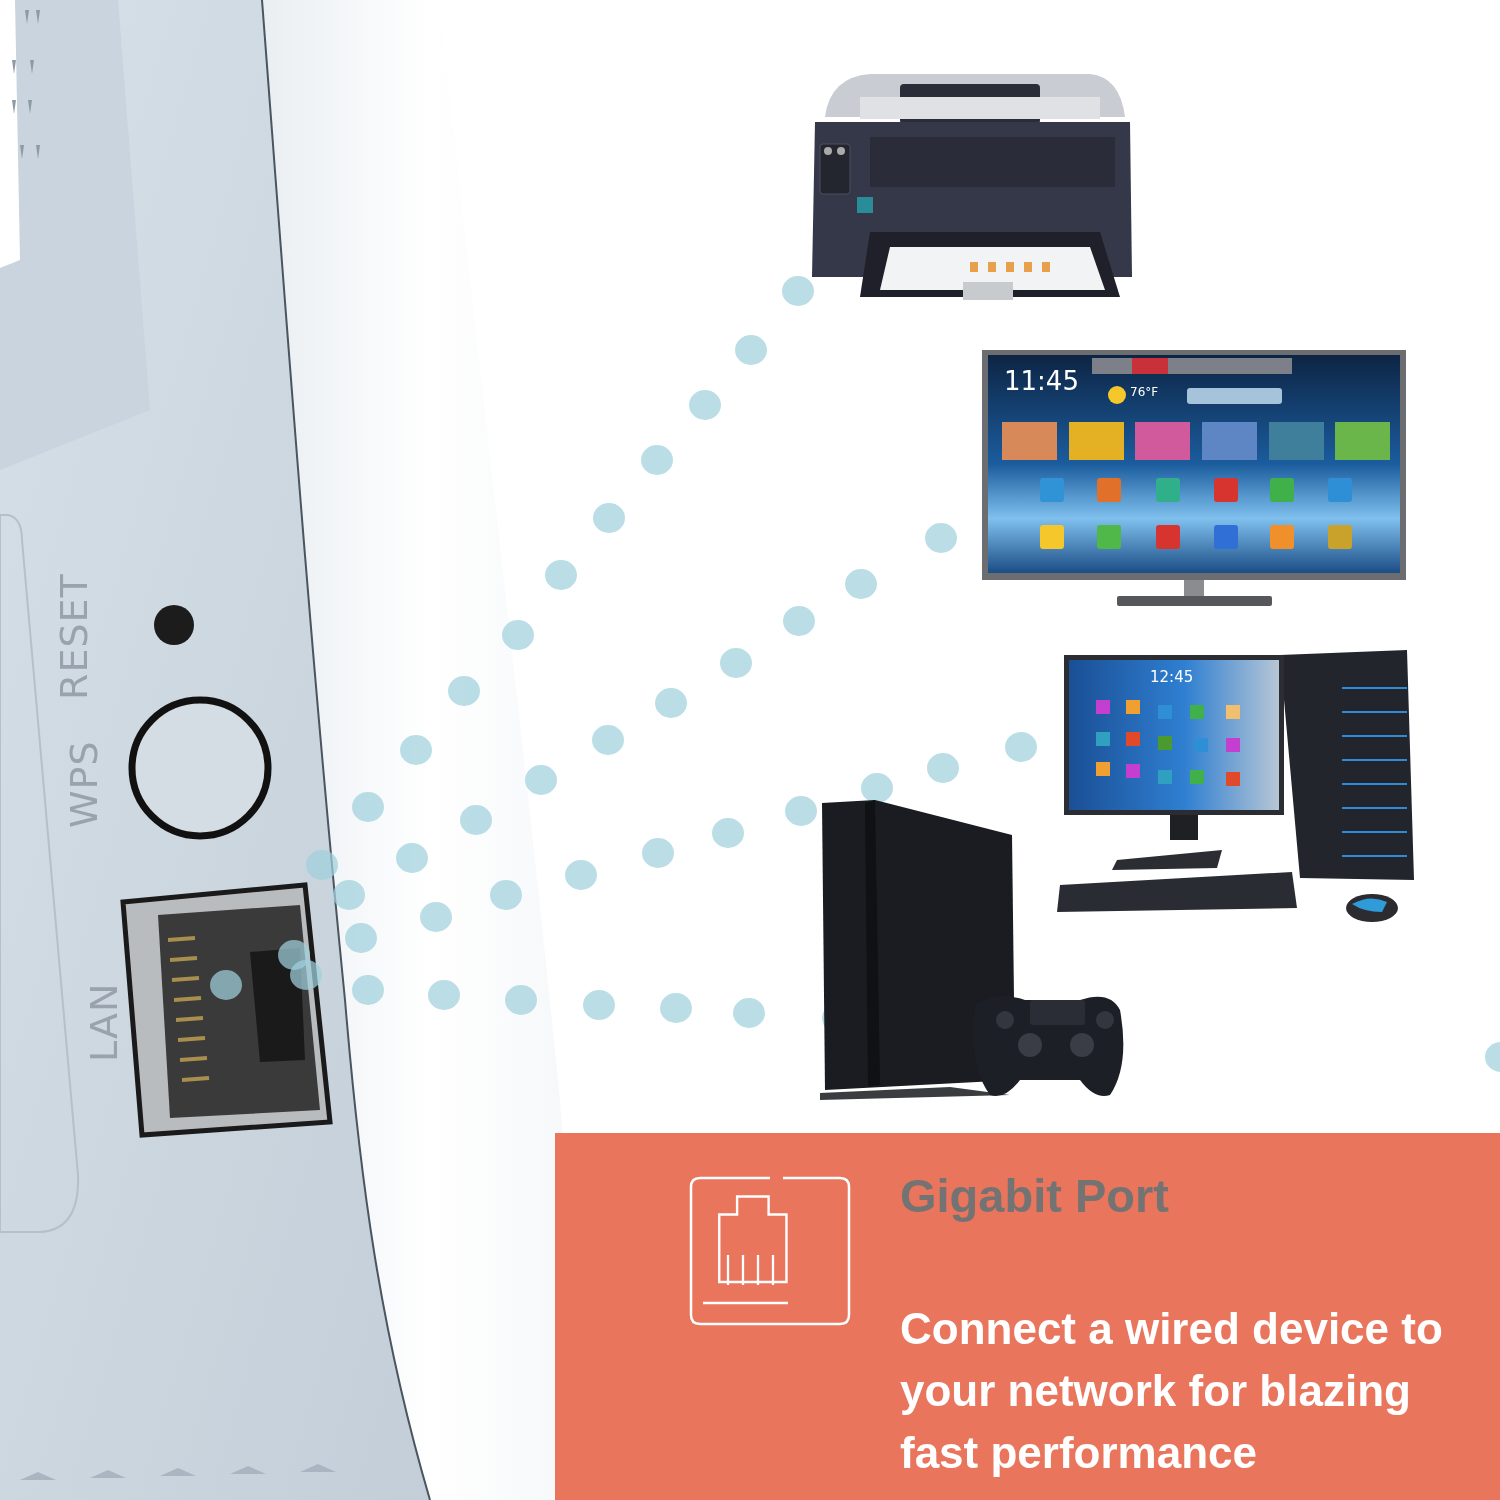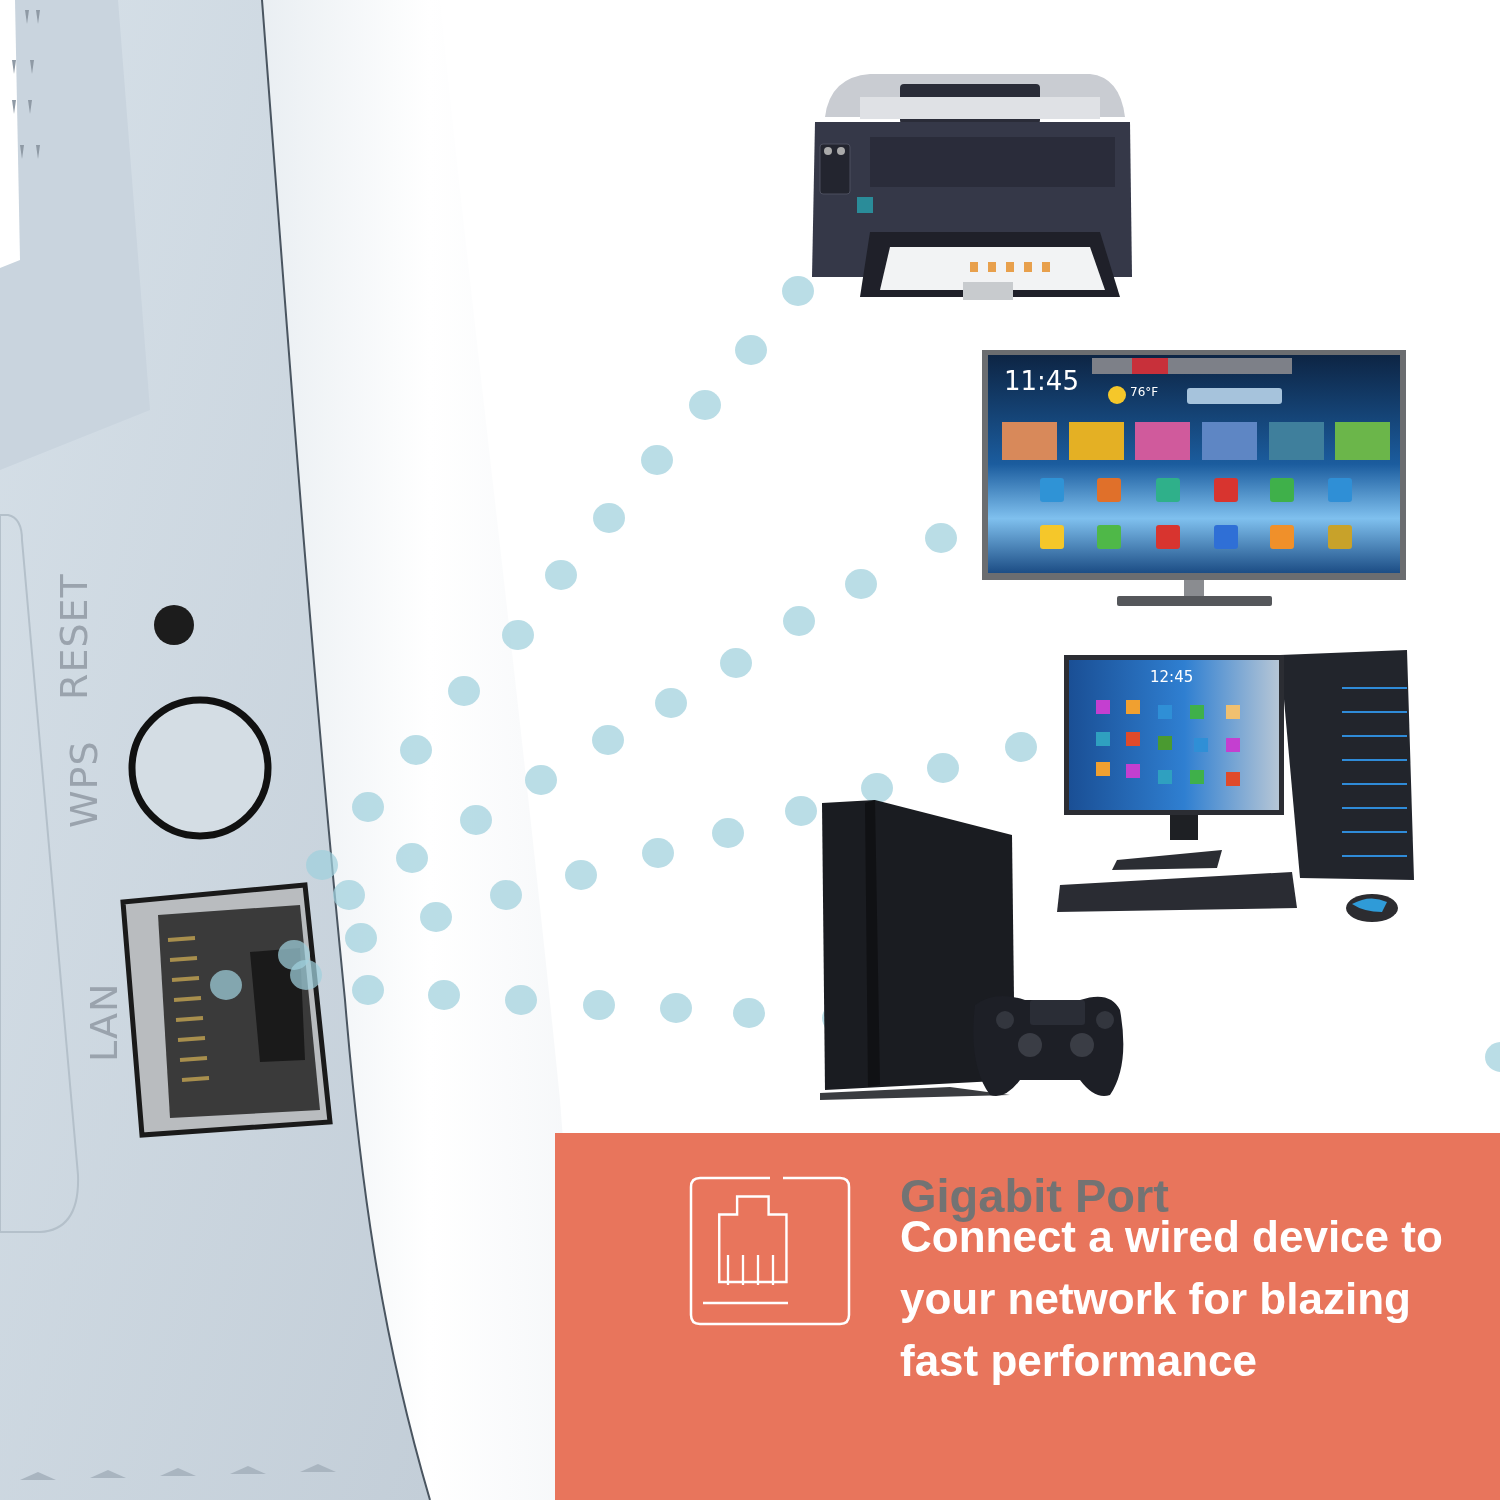--- a/index.html
+++ b/index.html
@@ -6,21 +6,21 @@
   body{width:1500px;height:1500px;position:relative;overflow:hidden;background:#ffffff;font-family:"Liberation Sans",sans-serif;}
   .abs{position:absolute;}
   #router-face{left:0;top:0;width:1500px;height:1500px;}
   .panel-label{position:absolute;color:#9aa3ad;font-family:"DejaVu Sans",sans-serif;font-size:38px;letter-spacing:1px;transform:rotate(-90deg);transform-origin:left top;white-space:nowrap;}
   
   .dot{position:absolute;width:32px;height:30px;border-radius:50%;background:#9fd0dc;opacity:0.72;}
   
   #feature-panel{left:555px;top:1133px;width:945px;height:367px;background:#E8755C;}
   #feature-icon{left:688px;top:1175px;width:164px;height:152px;}
   #feature-title{left:900px;top:1168px;color:#737373;font-size:47px;font-weight:bold;line-height:56px;}
-  #feature-desc{left:900px;top:1206px;color:#fff;font-size:44px;font-weight:bold;line-height:62px;width:580px;}
+  #feature-desc{left:900px;top:1298px;color:#fff;font-size:44px;font-weight:bold;line-height:62px;width:580px;}
   .device{position:absolute;}
 </style>
 </head>
 <body>
 
 <svg class="abs" id="router-face" width="1500" height="1500" viewBox="0 0 1500 1500">
   <defs>
     <linearGradient id="rg" x1="0" y1="0" x2="1" y2="1">
       <stop offset="0" stop-color="#d6e0e8"></stop>
       <stop offset="1" stop-color="#c3ced8"></stop>

